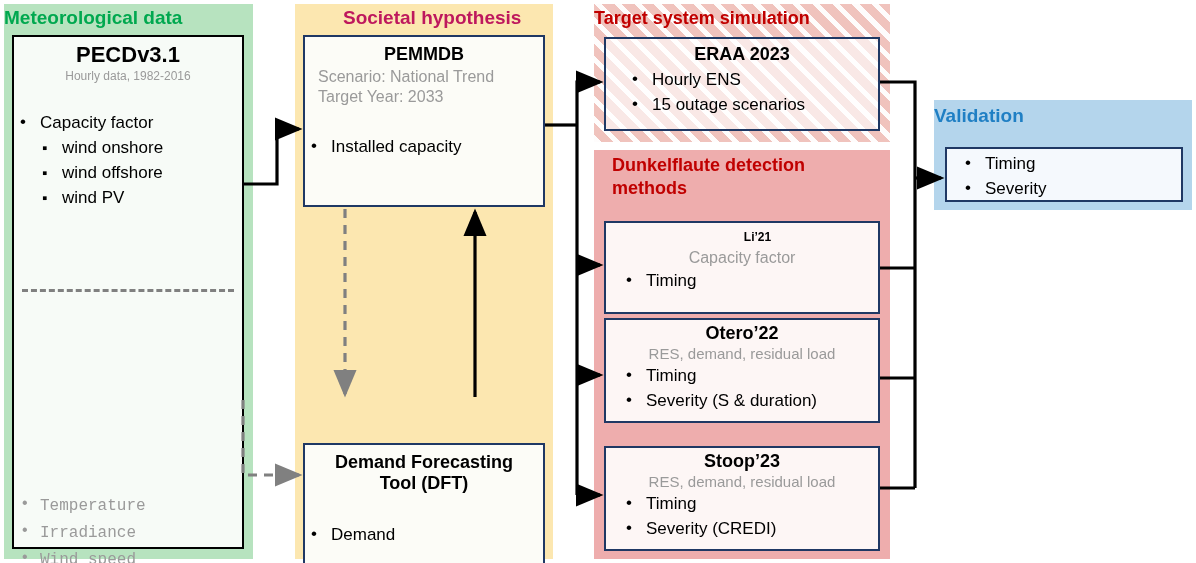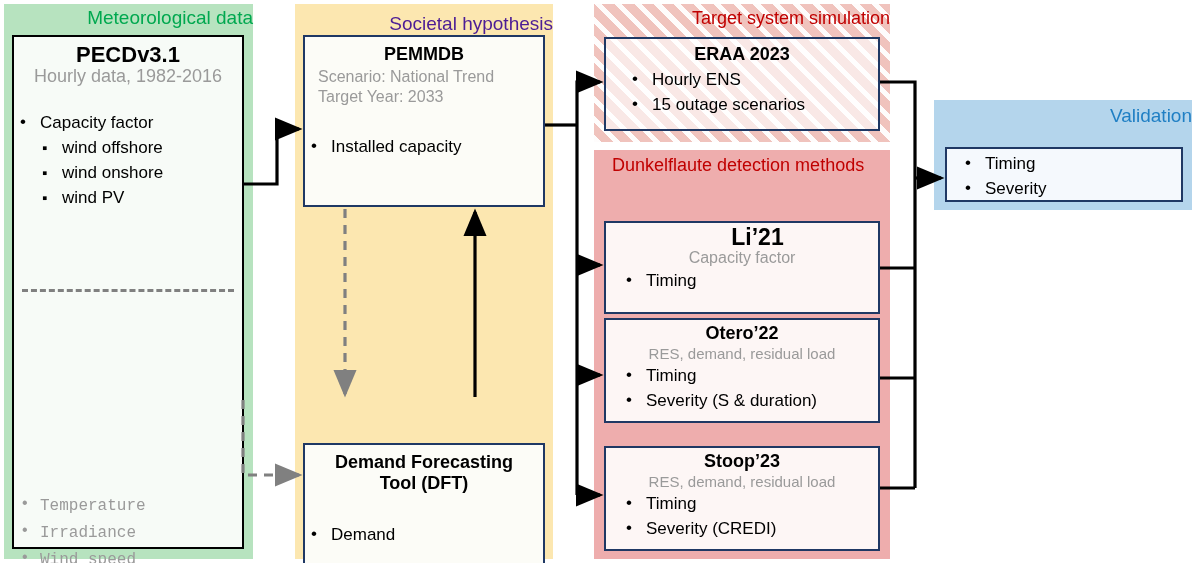--- a/index.html
+++ b/index.html
@@ -1,20 +1,20 @@
 <!DOCTYPE html>
 <html><head>
 <meta charset="utf-8">
 <style>
   html,body{margin:0;padding:0;background:#ffffff;}
   body{font-family:"Liberation Sans",sans-serif;}
   #canvas{position:relative;width:1196px;height:563px;overflow:hidden;background:#fff;}
 
   .panel{position:absolute;box-sizing:border-box;}
-  .panel-title{position:absolute;width:100%;text-align:right;font-weight:normal;font-size:19px;line-height:22px;}
+  .panel-title{position:absolute;width:100%;text-align:left;font-weight:bold;font-size:19px;line-height:22px;}
 
   .box{position:absolute;box-sizing:border-box;background:#f7fbf7;}
   .box-title{text-align:center;font-weight:bold;font-size:17px;color:#000;line-height:21px;}
   .sub{font-size:16px;color:#9a9a9a;line-height:20px;}
   .sub-c{font-size:15px;color:#9a9a9a;line-height:19px;text-align:center;}
 
   ul.bul{list-style:none;margin:0;padding:0;}
   ul.bul li{position:relative;font-size:17px;line-height:25px;color:#000;padding-left:26px;}
   ul.bul li:before{content:"\2022";position:absolute;left:6px;top:-1px;font-size:17px;}
   ul.bul li.sq{padding-left:48px;}
@@ -37,41 +37,41 @@
 <body>
 
 <div id="canvas">
 
   <div class="panel" style="left:4px;top:4px;width:249px;height:555px;background:#b7e3bf;">
     <div class="panel-title" style="top:3px;color:#00a84f;">Meteorological data</div>
   </div>
 
   <div class="box" style="left:12px;top:35px;width:232px;height:514px;border:2.5px solid #000;background:#f7fbf7;">
     <div class="box-title" style="margin-top:7px;font-size:22px;">PECDv3.1</div>
-    <div class="sub-c" style="font-size:18px;margin-top:2px;">Hourly data, 1982-2016</div>
+    <div class="sub-c" style="font-size:12px;margin-top:2px;">Hourly data, 1982-2016</div>
 
     <ul class="bul" style="margin-top:24px;">
       <li>Capacity factor</li>
+      <li class="sq">wind onshore</li>
       <li class="sq">wind offshore</li>
-      <li class="sq">wind onshore</li>
       <li class="sq">wind PV</li>
     </ul>
 
     <div class="dash-line" style="left:8px;top:252px;width:212px;border-top:3px dashed #808080;"></div>
 
     <ul class="gry" style="margin-top:283px;">
       <li>Temperature</li>
       <li>Irradiance</li>
       <li>Wind speed</li>
 
     </ul>
   </div>
 
   <div class="panel" style="left:295px;top:4px;width:258px;height:555px;background:#fce7b0;">
-    <div class="panel-title" style="top:9px;color:#4c1d95;">Societal hypothesis</div>
+    <div class="panel-title" style="top:3px;color:#be185d;padding-left:48px;">Societal hypothesis</div>
   </div>
 
   <div class="box" style="left:303px;top:35px;width:242px;height:172px;border:2.5px solid #1f3864;background:#fcfcf7;">
     <div class="box-title" style="margin-top:7px;font-size:18px;">PEMMDB</div>
     <div class="sub" style="margin-left:13px;margin-top:2px;">Scenario: National Trend</div>
     <div class="sub" style="margin-left:13px;">Target Year: 2033</div>
     <ul class="bul" style="margin-top:27px;">
       <li>Installed capacity</li>
     </ul>
   </div>
@@ -94,21 +94,21 @@
       <li>Hourly ENS</li>
       <li>15 outage scenarios</li>
     </ul>
   </div>
 
   <div class="panel" style="left:594px;top:150px;width:296px;height:409px;background:#eeadad;">
     <div class="panel-title" style="top:4px;color:#c00000;font-size:18px;line-height:23px;padding:0 18px;width:auto;">Dunkelflaute detection methods</div>
   </div>
 
   <div class="box" style="left:604px;top:221px;width:276px;height:93px;border:2.5px solid #1f3864;background:#fdf6f5;">
-    <div class="box-title" style="margin-top:4px;font-size:23px;padding-left:31px;">Li’21</div>
+    <div class="box-title" style="margin-top:4px;font-size:12px;padding-left:31px;">Li’21</div>
     <div class="sub-c" style="font-size:16px;">Capacity factor</div>
     <ul class="bul" style="margin-top:1px;margin-left:14px;">
       <li>Timing</li>
     </ul>
   </div>
 
   <div class="box" style="left:604px;top:318px;width:276px;height:105px;border:2.5px solid #1f3864;background:#fdf6f5;">
     <div class="box-title" style="margin-top:3px;font-size:18px;">Otero’22</div>
     <div class="sub-c" style="font-size:15px;">RES, demand, residual load</div>
     <ul class="bul" style="margin-top:0px;margin-left:14px;">

